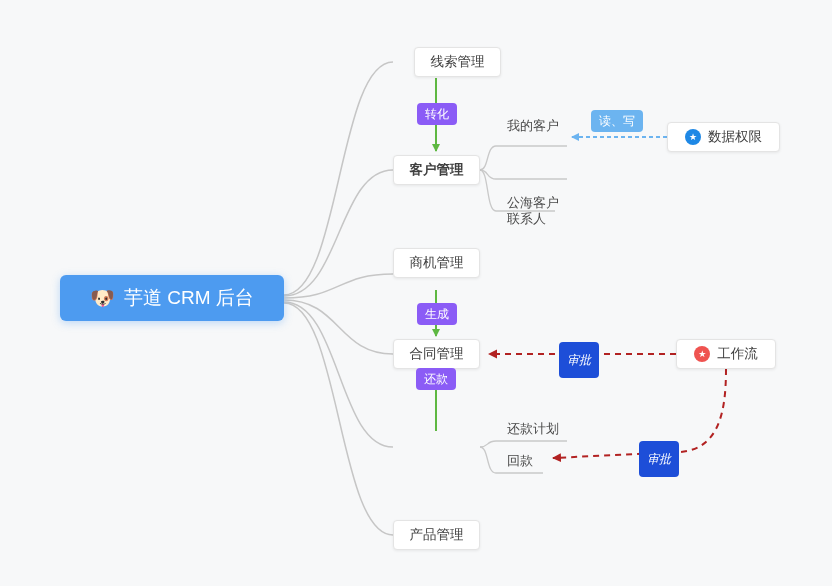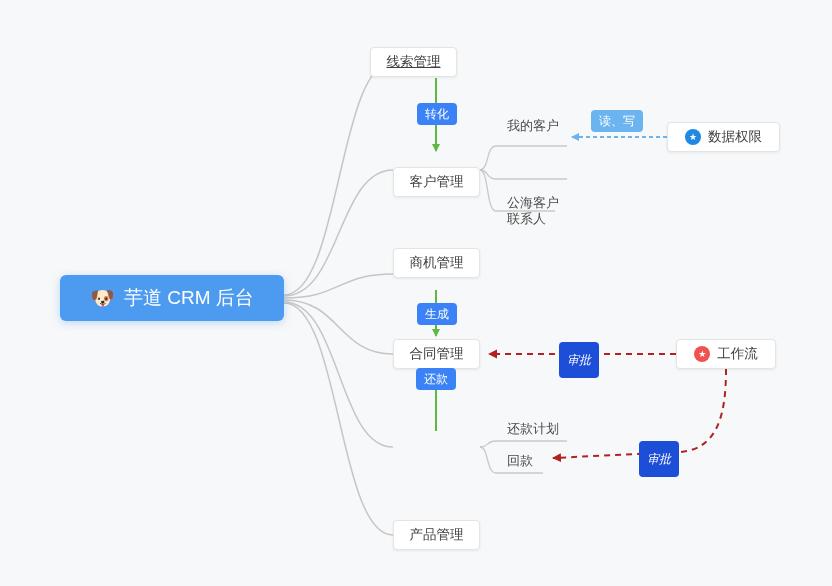--- a/index.html
+++ b/index.html
@@ -20,21 +20,21 @@
     box-shadow:0 1px 3px rgba(0,0,0,.07); }
   .card.side { justify-content:center; gap:7px; }
 
   .circle-icon { width:16px; height:16px; border-radius:50%; color:#fff; font-size:9px;
     display:flex; align-items:center; justify-content:center; flex:none; line-height:1; }
   .icon-blue { background:#1e88e5; }
   .icon-red  { background:#ef5350; }
 
   .badge { position:absolute; height:22px; border-radius:4px; color:#fff; font-size:12px;
     display:flex; align-items:center; justify-content:center; padding:0 8px; white-space:nowrap; }
-  .badge.green { background:#3b82f6; }
+  .badge.green { background:#8b5cf6; }
   .badge.blue  { background:#6cb4f0; }
   .badge.red   { background:#1d4ed8; height:36px;font-style:italic; }
 
   .child-label { position:absolute; font-size:13px; line-height:16px; color:#4a4a4a; white-space:nowrap; }
 </style>
 </head>
 <body>
 
 <div class="canvas">
 
@@ -80,22 +80,22 @@
       <path d="M676,354 L489,354" marker-end="url(#arrow-red)"></path>
       <path d="M726,369 C726,412 719,449 680,452 L553,458" marker-end="url(#arrow-red)"></path>
     </g>
   </svg>
 
   <div class="root-node">
     <span class="root-emoji">🐶</span>
     <span>芋道 CRM 后台</span>
   </div>
 
-  <div class="card" style="left:370px;top:47px;text-decoration:underline;">线索管理</div>
-  <div class="card" style="left:393px;top:167px;">客户管理</div>
+  <div class="card" style="left:414px;top:47px;">线索管理</div>
+  <div class="card" style="left:393px;top:155px;font-weight:bold;">客户管理</div>
   <div class="card" style="left:393px;top:248px;">商机管理</div>
   <div class="card" style="left:393px;top:339px;">合同管理</div>
   <div class="card" style="left:393px;top:520px;">产品管理</div>
 
   <div class="card side" style="left:667px;top:122px;width:113px;">
     <span class="circle-icon icon-blue">★</span>
     <span>数据权限</span>
   </div>
   <div class="card side" style="left:676px;top:339px;width:100px;">
     <span class="circle-icon icon-red">★</span>

